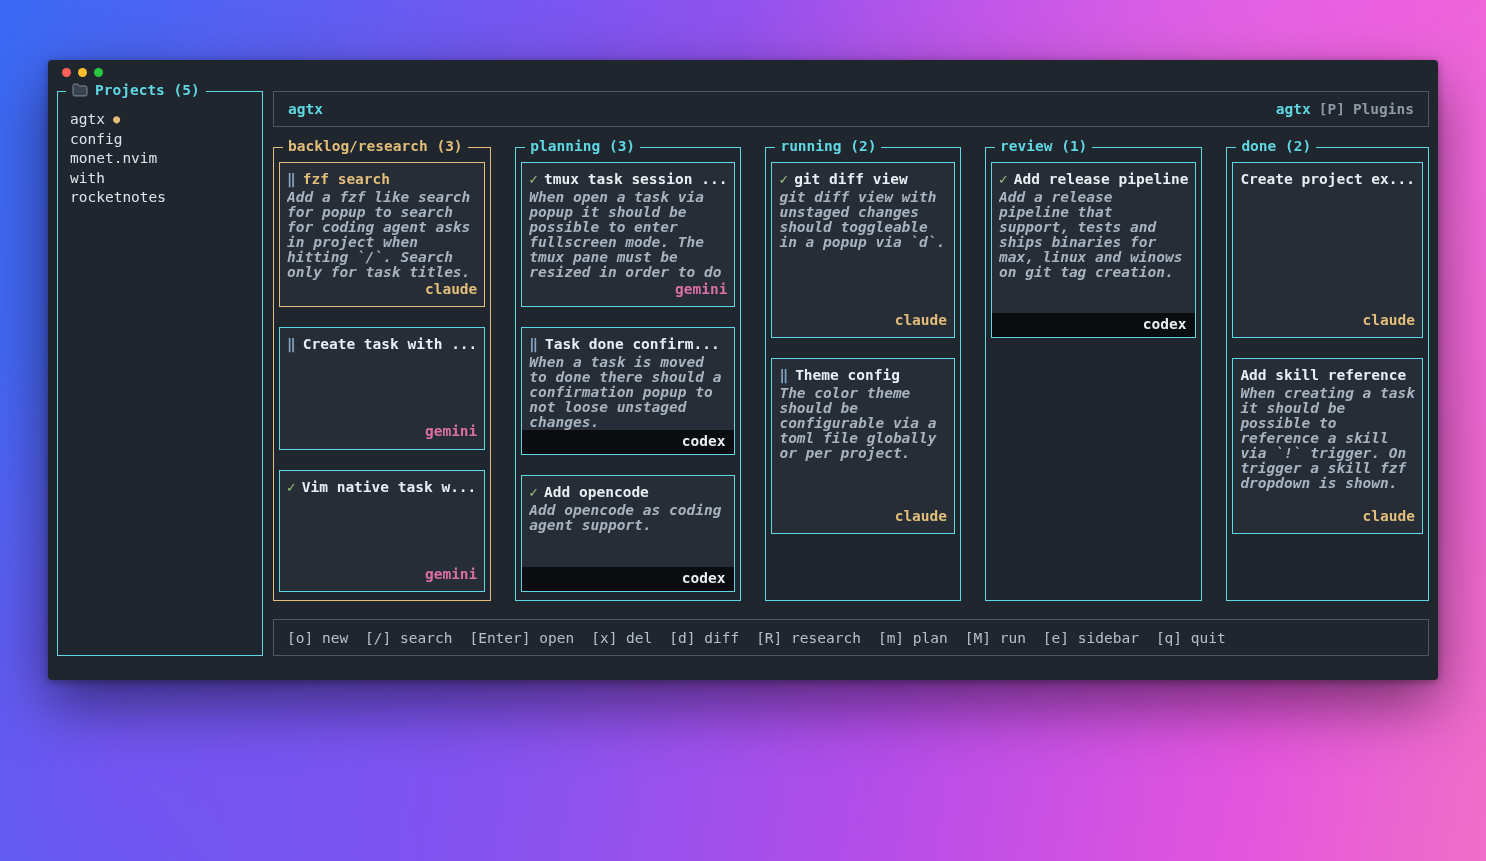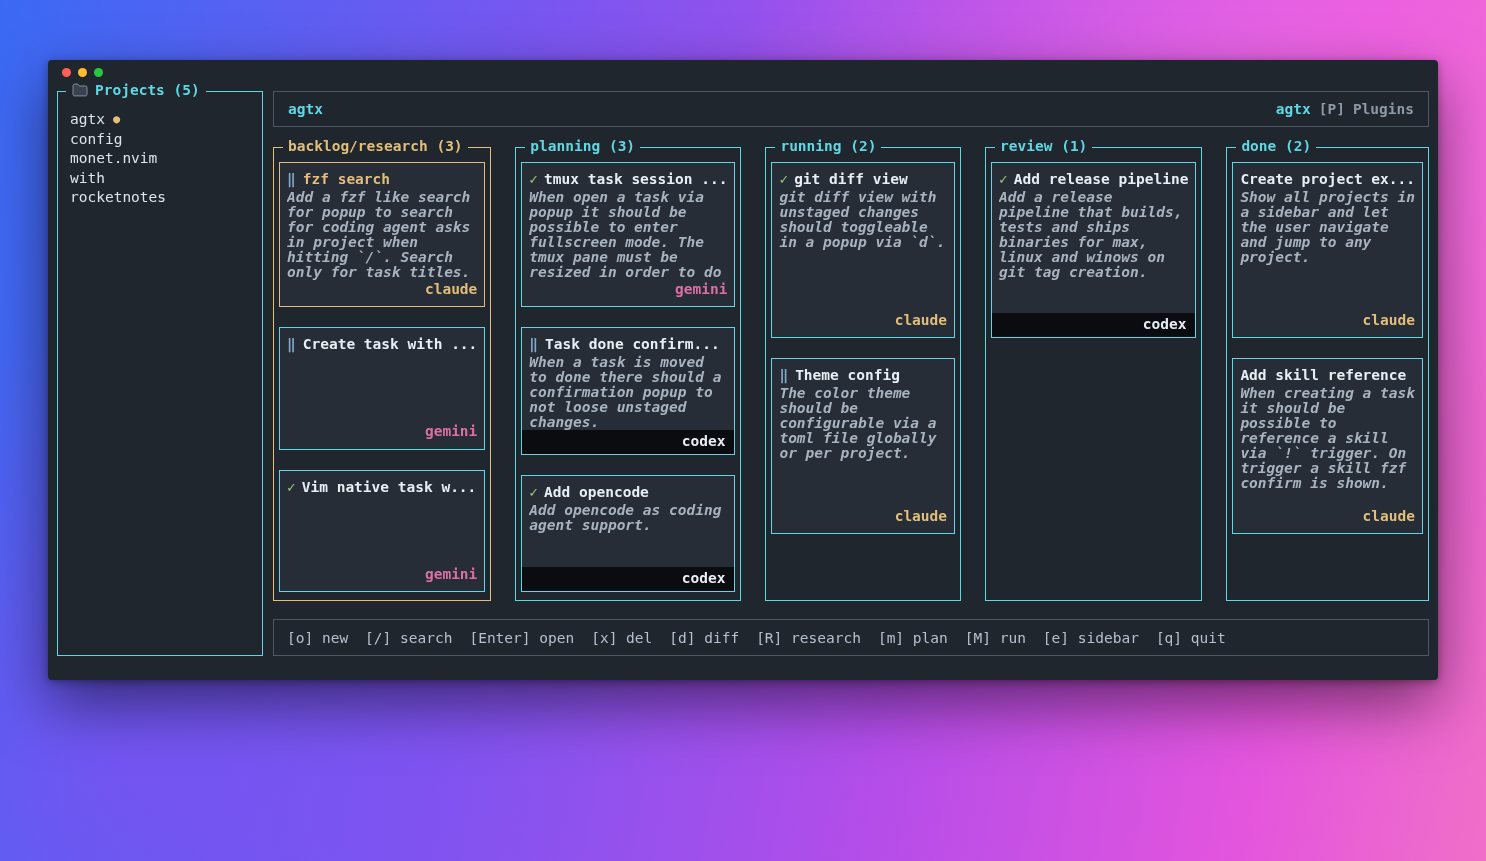--- a/index.html
+++ b/index.html
@@ -215,42 +215,41 @@
               </div>
   </section>
             <section class="column accent-cyan">
     <div class="col-title">review (1)</div>
     <div class="cards">
                 <article class="card">
     <div class="card-title-row">
       <span class="card-icon icon-check">✓</span>
       <span class="card-title">Add release pipeline</span>
     </div>
-    <div class="card-body">Add a release pipeline that builds, tests and ships binaries for max, linux and winows on git tag creation.</div>
+    <div class="card-body">Add a release pipeline that support, tests and ships binaries for max, linux and winows on git tag creation.</div>
     <div class="card-agent agent-codex">codex</div>
   </article>
               </div>
   </section>
             <section class="column accent-cyan">
     <div class="col-title">done (2)</div>
     <div class="cards">
                 <article class="card">
     <div class="card-title-row">
 
       <span class="card-title">Create project ex...</span>
     </div>
-    <div class="card-body">Show all projects in a sidebar and let the user navigate and jump to any project.</div>
     <div class="card-agent agent-claude">claude</div>
   </article>
                 <article class="card">
     <div class="card-title-row">
 
       <span class="card-title">Add skill reference</span>
     </div>
-    <div class="card-body">When creating a task it should be possible to reference a skill via `!` trigger. On trigger a skill fzf confirm is shown.</div>
+    <div class="card-body">When creating a task it should be possible to reference a skill via `!` trigger. On trigger a skill fzf dropdown is shown.</div>
     <div class="card-agent agent-claude">claude</div>
   </article>
               </div>
   </section>
           </div>
 
         <div class="statusbar">
             <span class="key-item">[o] new</span>
             <span class="key-item">[/] search</span>
             <span class="key-item">[Enter] open</span>

